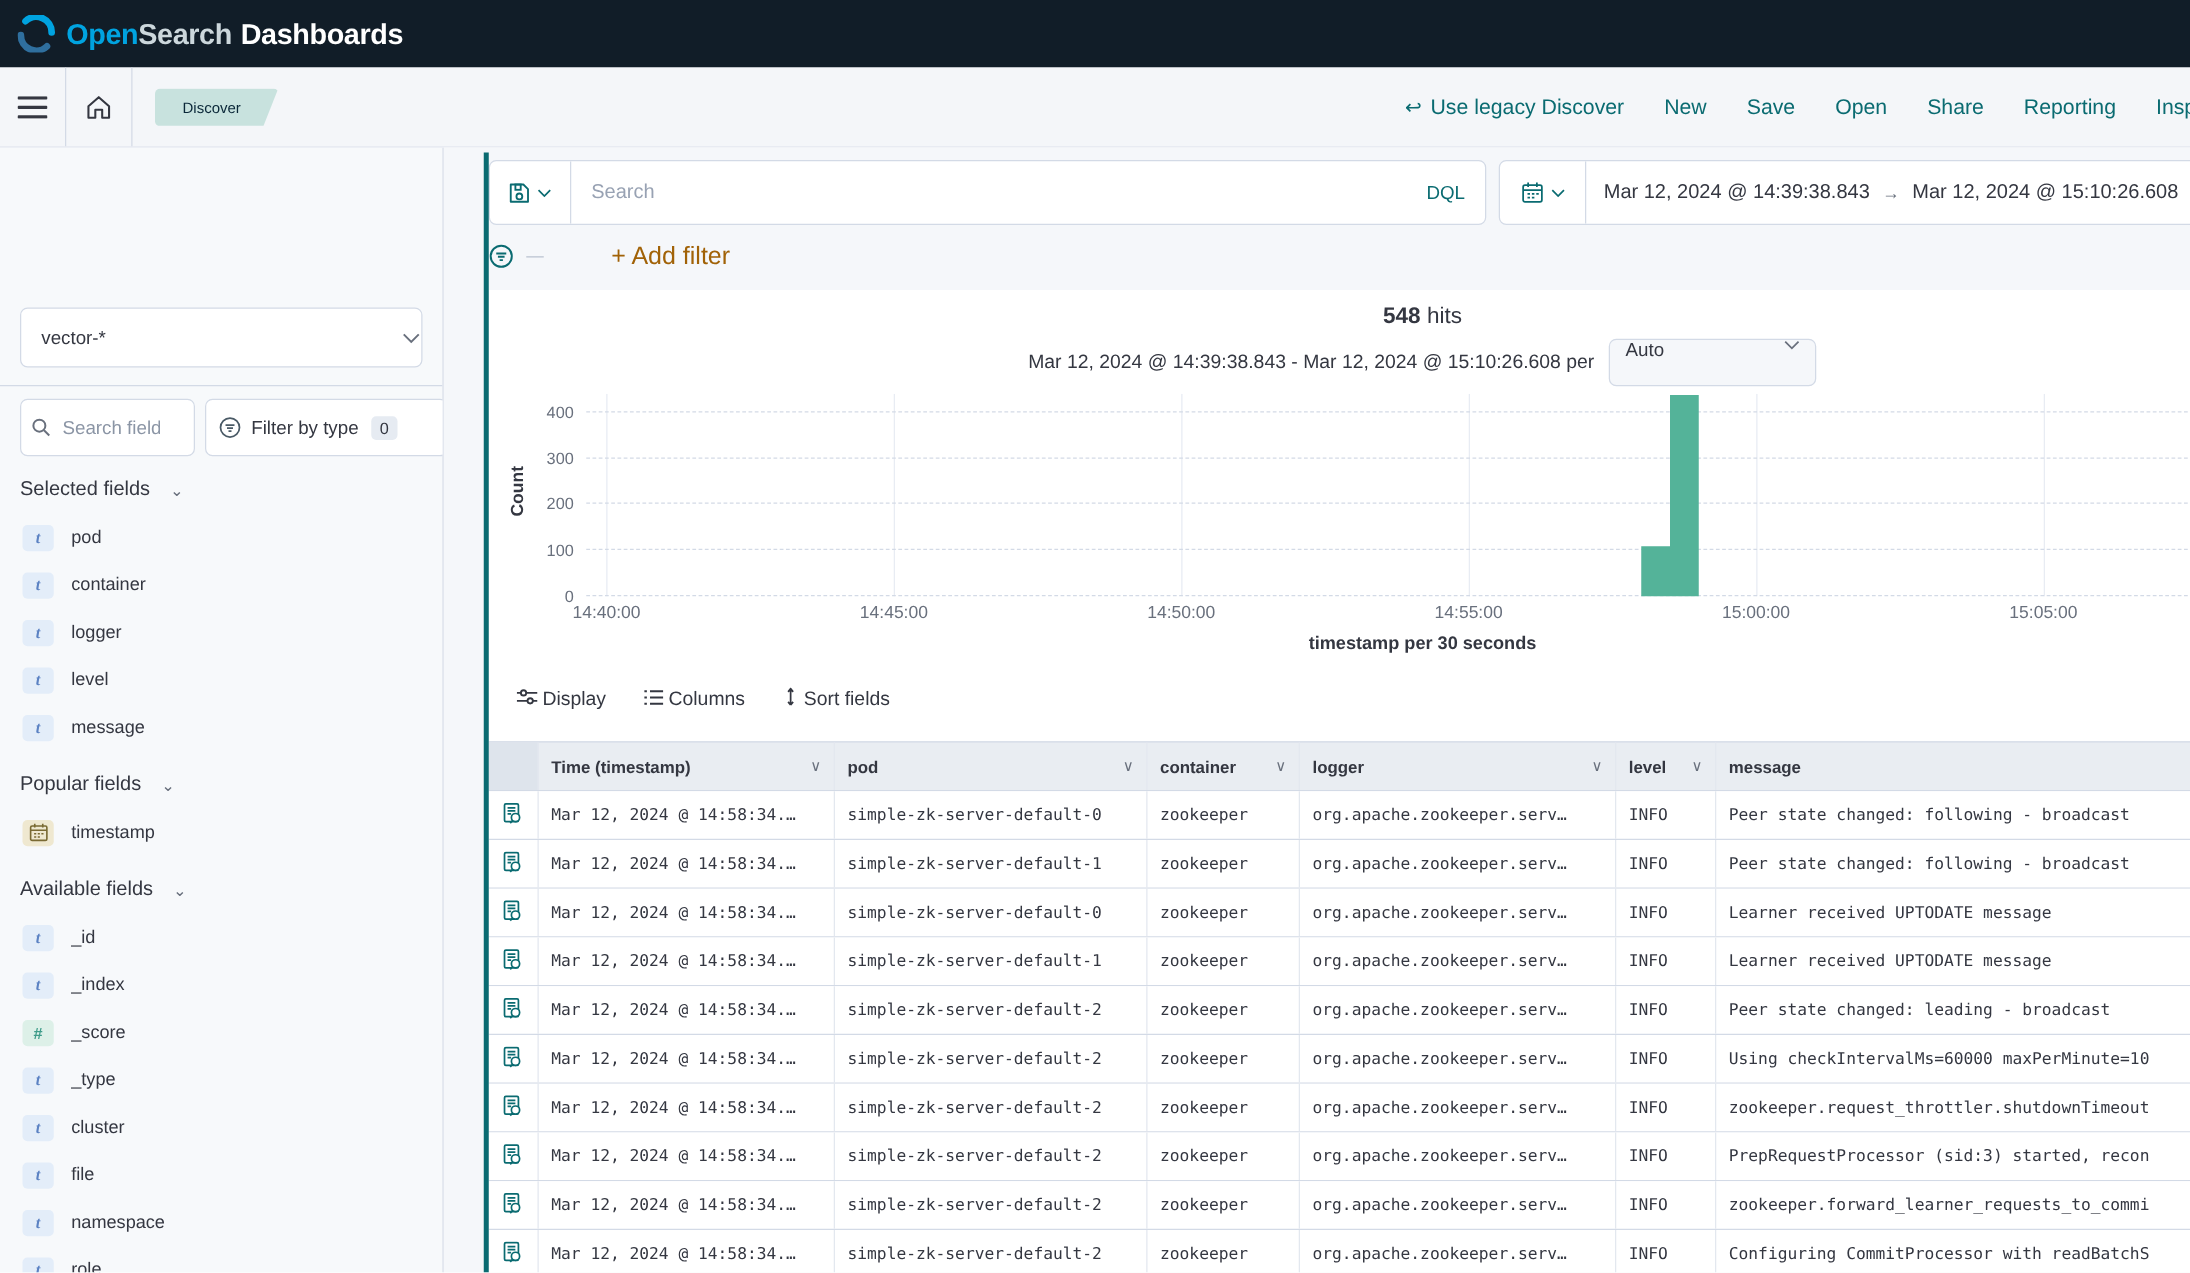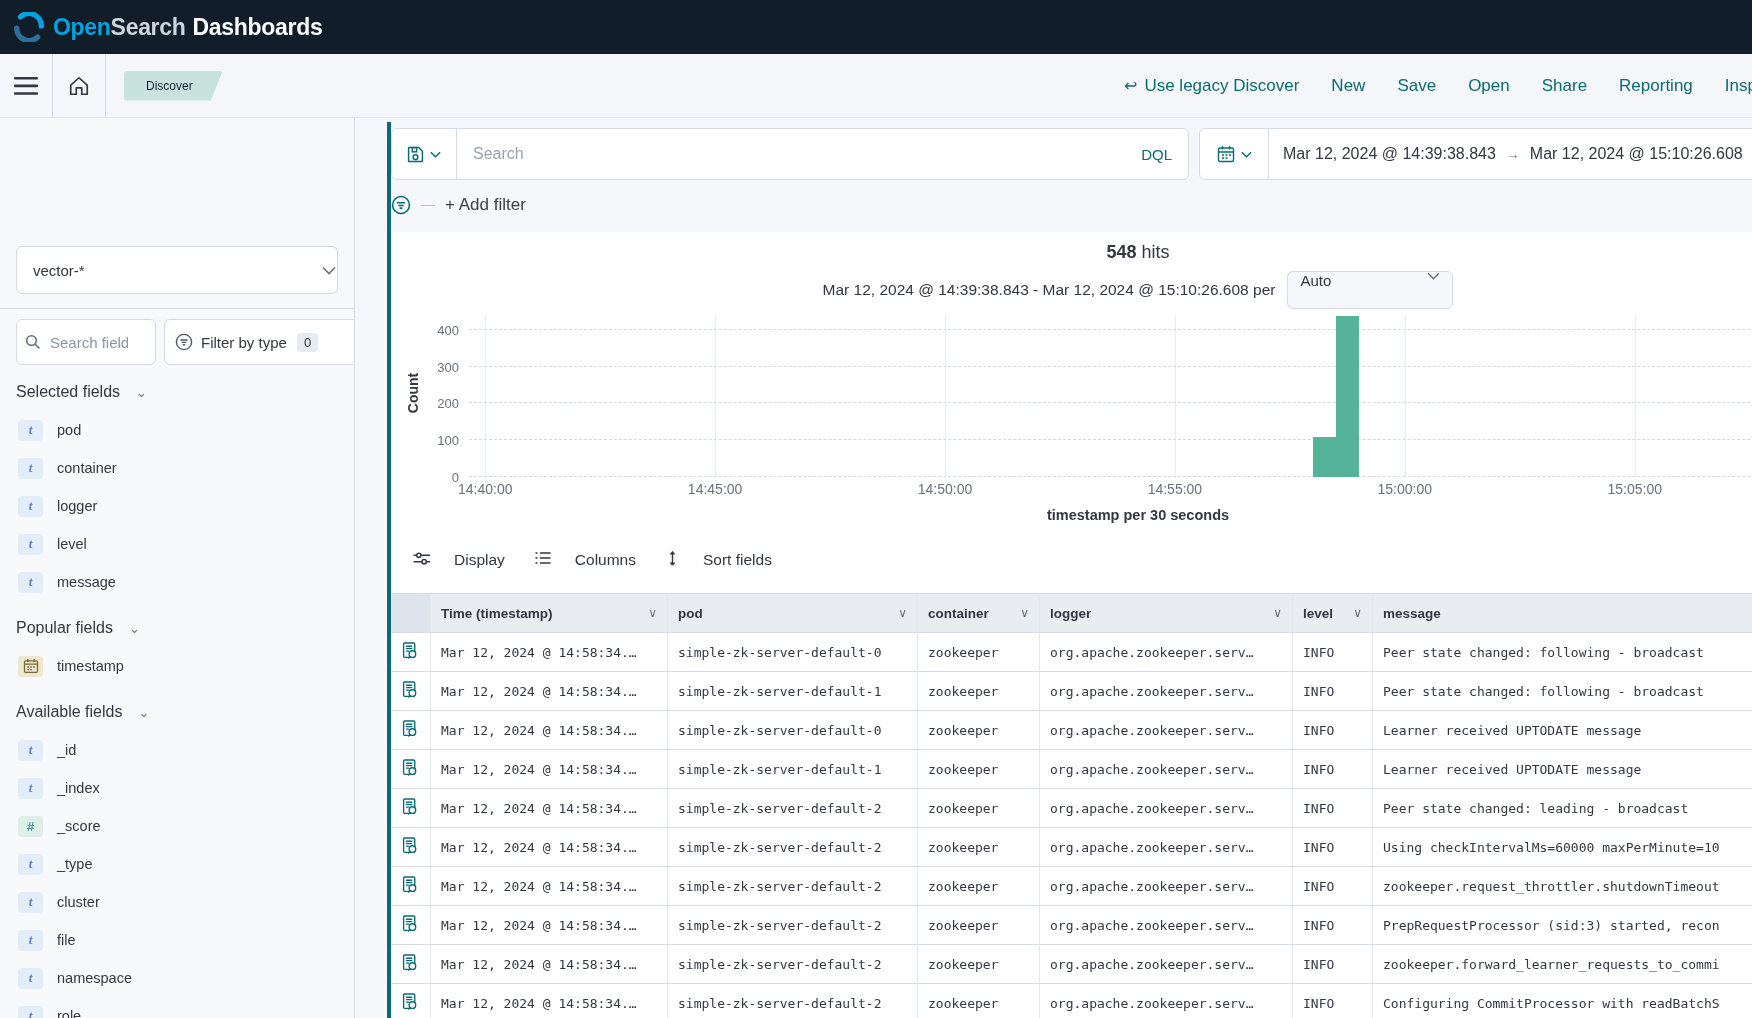--- a/index.html
+++ b/index.html
@@ -56,41 +56,41 @@
   .search-input{flex:1;border:0;outline:0;font-size:16px;padding:0 16px;color:#343741;font-family:"Liberation Sans",sans-serif;background:transparent;}
   .search-input::placeholder{color:#98a2b3;}
   .dql{flex:none;color:#0a6b71;font-size:15px;padding:0 16px;cursor:pointer;}
   .date-box{flex:none;width:684px;height:50px;background:#fff;border:1px solid #d3dae6;border-radius:6px;display:flex;align-items:center;overflow:hidden;}
   .cal-btn{width:68px;height:100%;border-right:1px solid #d3dae6;display:flex;align-items:center;justify-content:center;gap:6px;cursor:pointer;flex:none;}
   .date-text{font-size:16px;color:#343741;padding:0 14px;display:flex;align-items:center;gap:10px;white-space:nowrap;}
   .range-arrow{color:#69707d;font-size:14px;}
 
   .filter-row{display:flex;align-items:center;gap:10px;margin-top:14px;height:22px;}
   .dash{width:14px;height:1px;background:#b9c2d0;}
-  .add-filter{color:#404040;font-size:17px;cursor:pointer;}
+  .add-filter{color:#a16207;font-size:20px;cursor:pointer;margin-left:44px;}
 
   .results{background:#ffffff;margin-top:16px;width:1494px;}
   .hits-line{padding-top:10px;text-align:center;font-size:18px;}
   .hits-num{font-weight:bold;}
   .subtitle-row{margin-top:8px;display:flex;align-items:center;justify-content:center;gap:12px;}
   .subtitle{font-size:15.5px;color:#343741;}
   .interval-select{height:36px;min-width:140px;background:#f5f7fa;border:1px solid #d3dae6;border-radius:6px;display:flex;align-items:flex-start;justify-content:space-between;padding:0 12px;font-size:15px;cursor:pointer;}
 
   .chart-area{position:relative;margin-top:6px;padding-left:78px;height:186px;overflow:hidden;}
   .count-label{position:absolute;left:2px;top:70px;transform:rotate(-90deg);transform-origin:center;font-weight:bold;font-size:14px;color:#343741;}
   .plot{position:relative;width:1416px;height:162px;}
   .gridline-v{position:absolute;top:0;bottom:0;width:1px;background:#e8ecf3;}
   .gridline-h{position:absolute;left:0;right:0;border-top:1px dashed #d3dae6;}
   .bar{position:absolute;bottom:0;background:#54b399;}
   .ytick{position:absolute;left:-60px;width:50px;text-align:right;font-size:13px;color:#69707d;transform:translateY(-50%);}
   .xtick{position:absolute;top:166px;transform:translateX(-50%);font-size:14px;color:#69707d;white-space:nowrap;}
   .x-title{margin-top:6px;text-align:center;font-weight:bold;font-size:14.5px;color:#343741;}
 
   .table-toolbar{display:flex;align-items:center;gap:30px;margin-top:22px;padding-left:22px;height:30px;}
-  .tool-btn{display:flex;align-items:center;gap:24px;font-size:15.5px;color:#343741;cursor:pointer;}
+  .tool-btn{display:flex;align-items:center;gap:4px;font-size:15.5px;color:#343741;cursor:pointer;}
 
   .dtable{margin-top:18px;width:1542px;font-size:13px;}
   .t-row{display:grid;grid-template-columns:40px 237px 250px 122px 253px 80px 1fr;border-bottom:1px solid #d3dae6;}
   .t-head{background:#e9edf2;border-top:1px solid #d3dae6;}
   .t-head .t-cell{font-weight:bold;font-size:13.5px;display:flex;align-items:center;justify-content:space-between;height:38px;}
   .t-head .t-cell:first-child{background:#dee4ec;}
   .hdr-chev{color:#69707d;font-weight:normal;font-size:12px;padding-left:6px;cursor:pointer;}
   .t-cell{padding:0 10px;border-right:1px solid #e3e8ef;display:flex;align-items:center;overflow:hidden;white-space:nowrap;}
   .t-body .t-row{height:38px;background:#fff;}
   .mono{font-family:"DejaVu Sans Mono",monospace;font-size:13px;color:#343741;}

